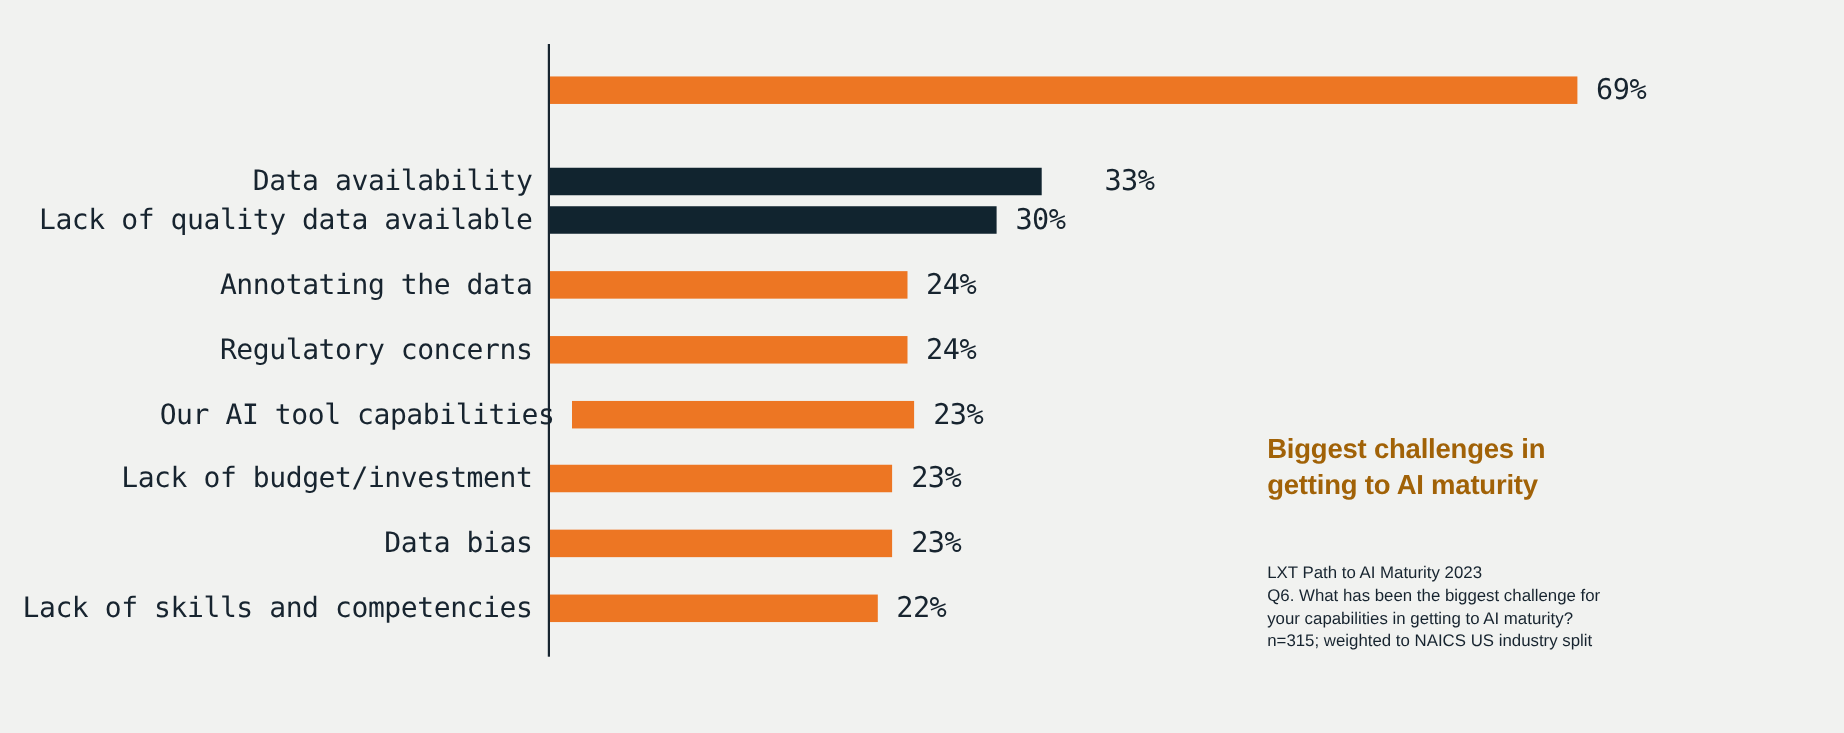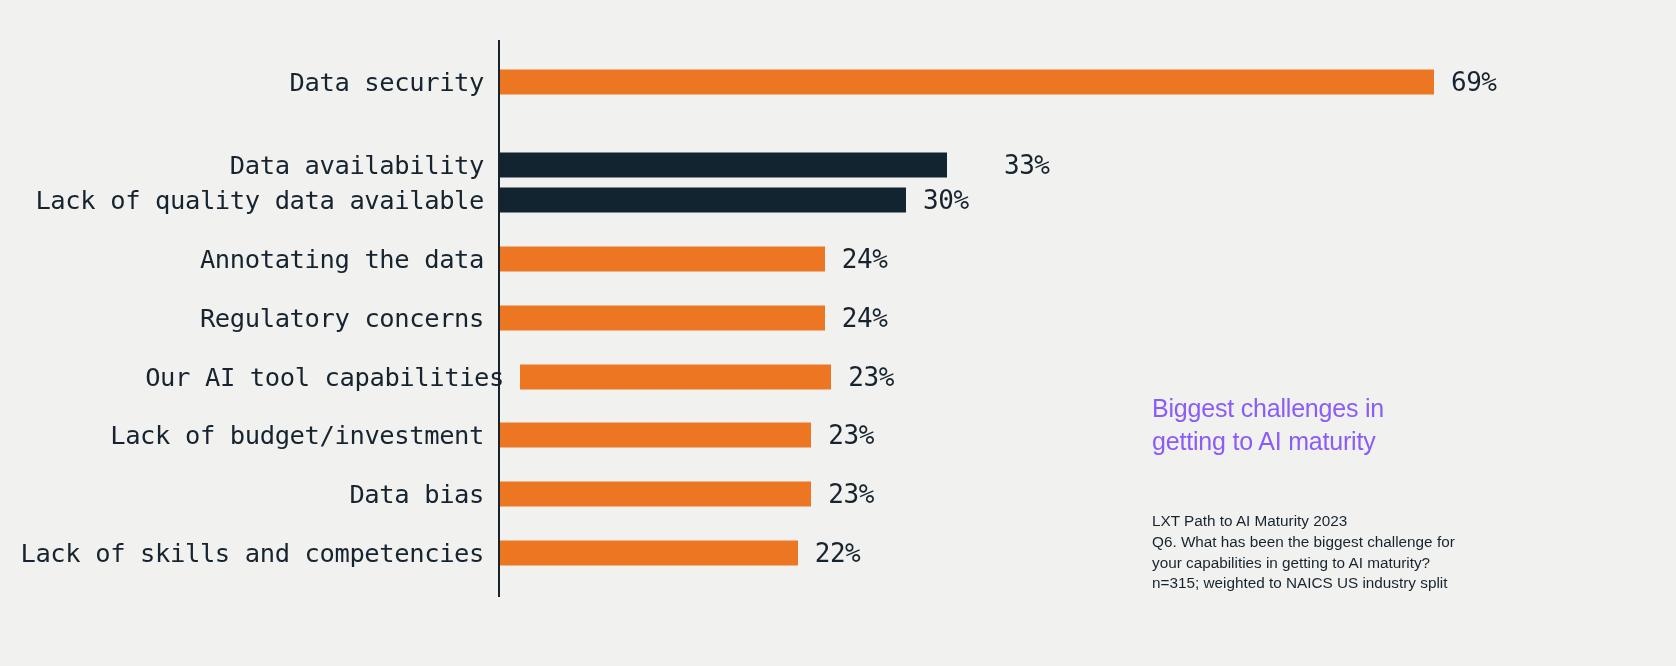--- a/index.html
+++ b/index.html
@@ -90,24 +90,24 @@
   
   #side-panel {
     position: absolute;
     left: 1152px;
     top: 392px;
     width: 360px;
   }
 
   #side-title {
     font-family: "Liberation Sans", sans-serif;
-    font-weight: normal;
+    font-weight: bold;
     font-size: 25px;
     line-height: 1.32;
-    color: #8b5cf6;
+    color: #a16207;
     letter-spacing: -0.2px;
     margin: 0;
     width: 320px;
   }
 
   #side-notes {
     margin-top: 53px;
     font-family: "Liberation Sans", sans-serif;
     font-size: 15.3px;
     line-height: 1.36;
@@ -121,23 +121,20 @@
 </style>
 </head>
 <body>
 
 <div id="chart-root">
 
   <div id="plot-area">
     <div class="axis-line"></div>
     <div id="bars">
         <div class="bar-row" style="top: 60px;">
-          <div class="label-slot">
-            <div class="cat-label-inner">Data security</div>
-          </div>
           <div class="bar" style="width: 934px; background: rgb(237, 118, 35);"></div>
           <div class="bar-value" style="left: 1451px;">69%</div>
         </div>
         <div class="bar-row" style="top: 118.9px; margin-top: 24px;">
           <div class="label-slot">
             <div class="cat-label-inner">Data availability</div>
           </div>
           <div class="bar" style="width: 446.696px; background: rgb(17, 36, 47);"></div>
           <div class="bar-value" style="left: 1004px;">33%</div>
         </div>

